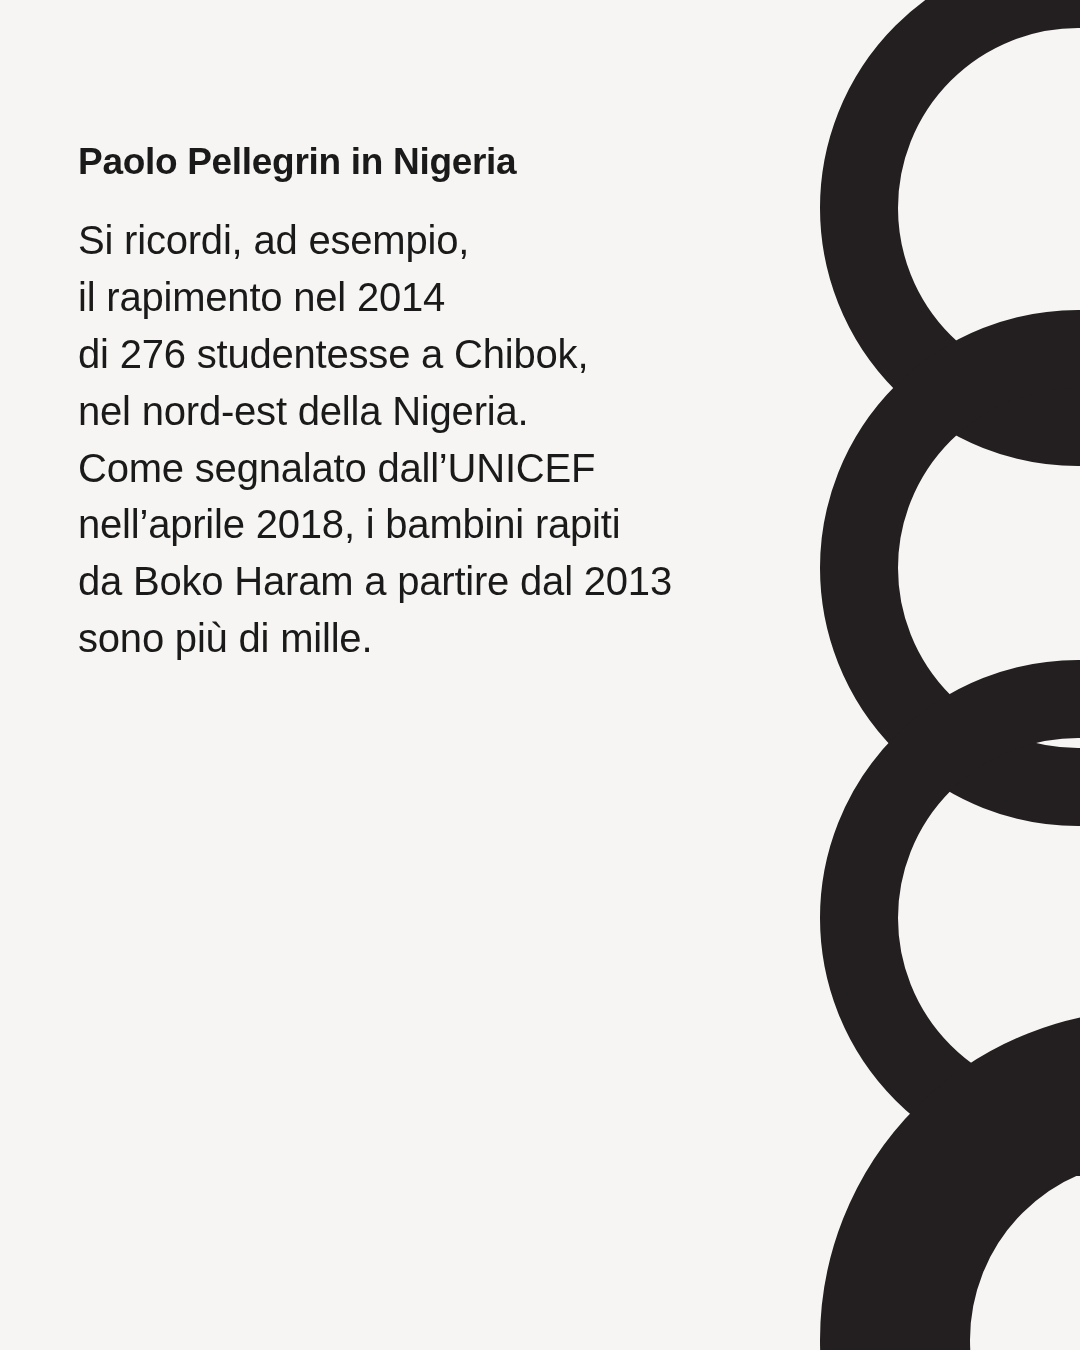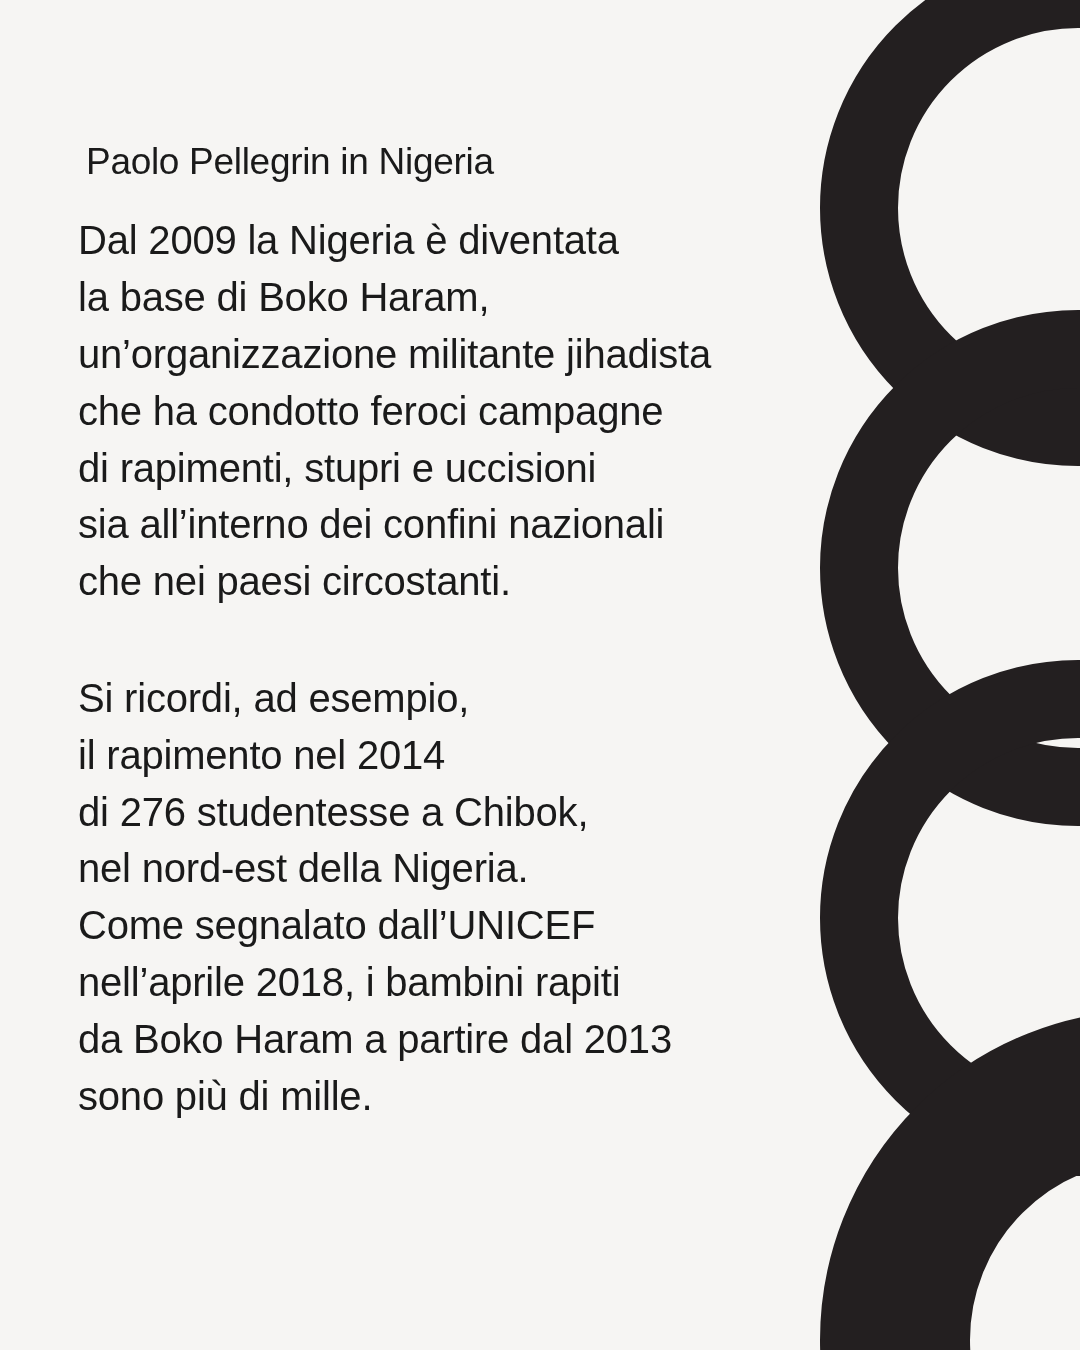--- a/index.html
+++ b/index.html
@@ -63,23 +63,23 @@
 
   .content {
     position: absolute;
     left: 78px;
     top: 140px;
     width: 790px;
   }
 
   .headline {
     font-size: 37px;
-    font-weight: normal;
+    font-weight: bold;
     letter-spacing: -0.3px;
-    margin: 0 0 28px 8px;
+    margin: 0 0 28px 0;
     line-height: 1.2;
   }
 
   .para {
     font-size: 40px;
     line-height: 1.42;
     margin: 0;
     white-space: pre-line;
     letter-spacing: -0.2px;
   }
@@ -94,27 +94,20 @@
 
   <div class="ring-column">
     <div class="ring ring-1"></div>
     <div class="ring ring-2"></div>
     <div class="ring ring-3"></div>
     <div class="ring ring-4"></div>
   </div>
 
   <div class="content">
     <h1 class="headline">Paolo Pellegrin in Nigeria</h1>
-    <p class="para">Dal 2009 la Nigeria è diventata
-la base di Boko Haram,
-un’organizzazione militante jihadista
-che ha condotto feroci campagne
-di rapimenti, stupri e uccisioni
-sia all’interno dei confini nazionali
-che nei paesi circostanti.</p>
     <p class="para">Si ricordi, ad esempio,
 il rapimento nel 2014
 di 276 studentesse a Chibok,
 nel nord-est della Nigeria.
 Come segnalato dall’UNICEF
 nell’aprile 2018, i bambini rapiti
 da Boko Haram a partire dal 2013
 sono più di mille.</p>
   </div>
 

